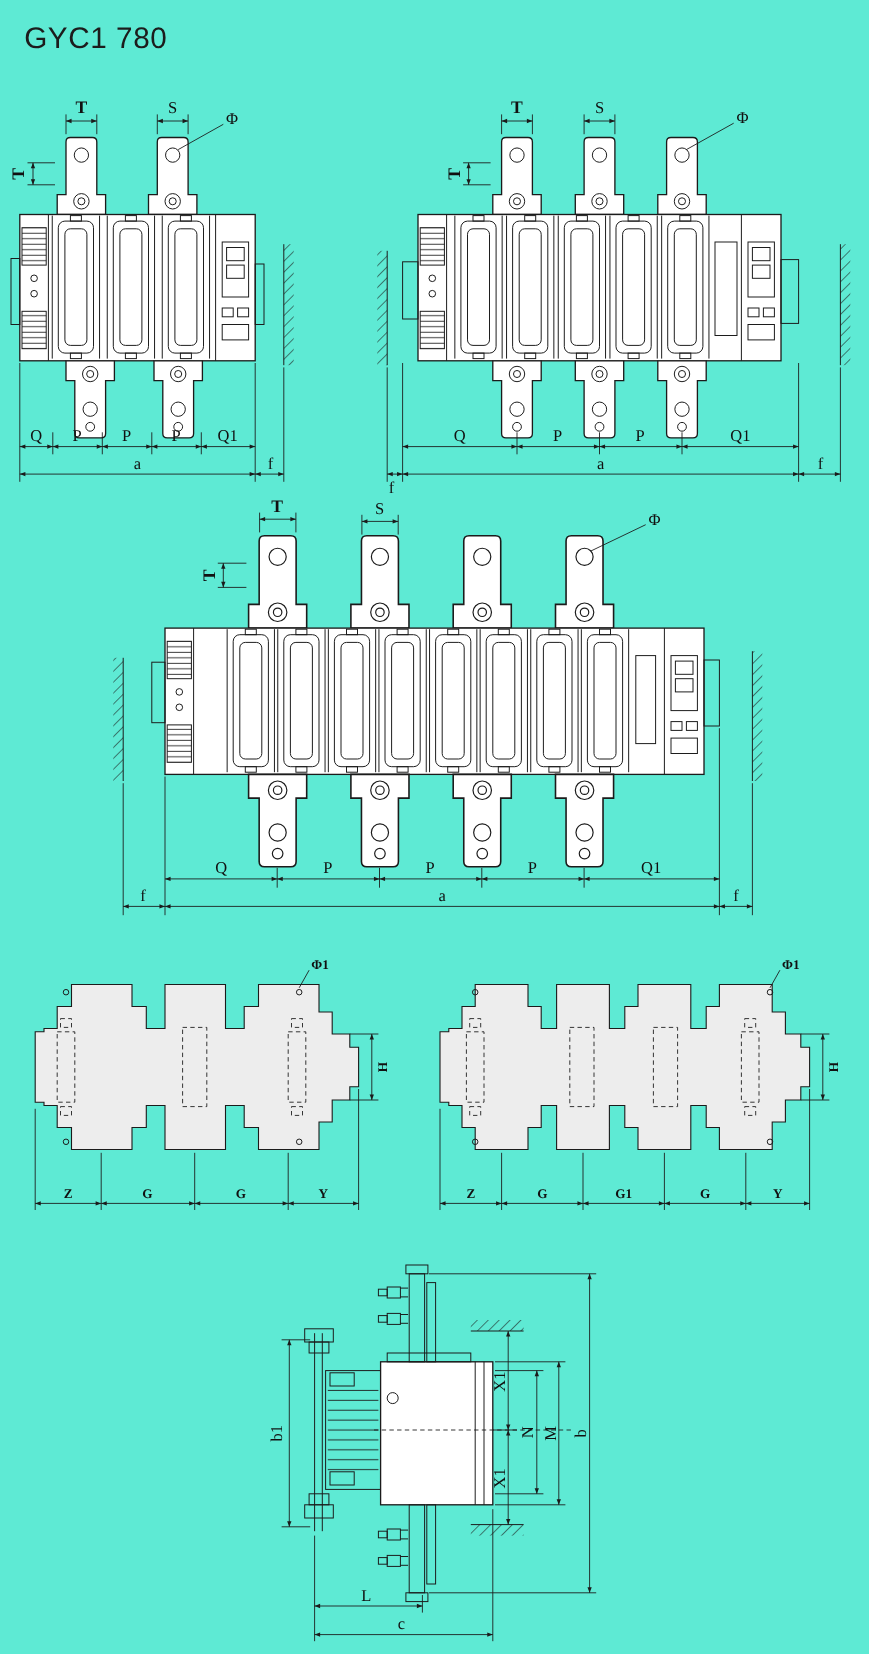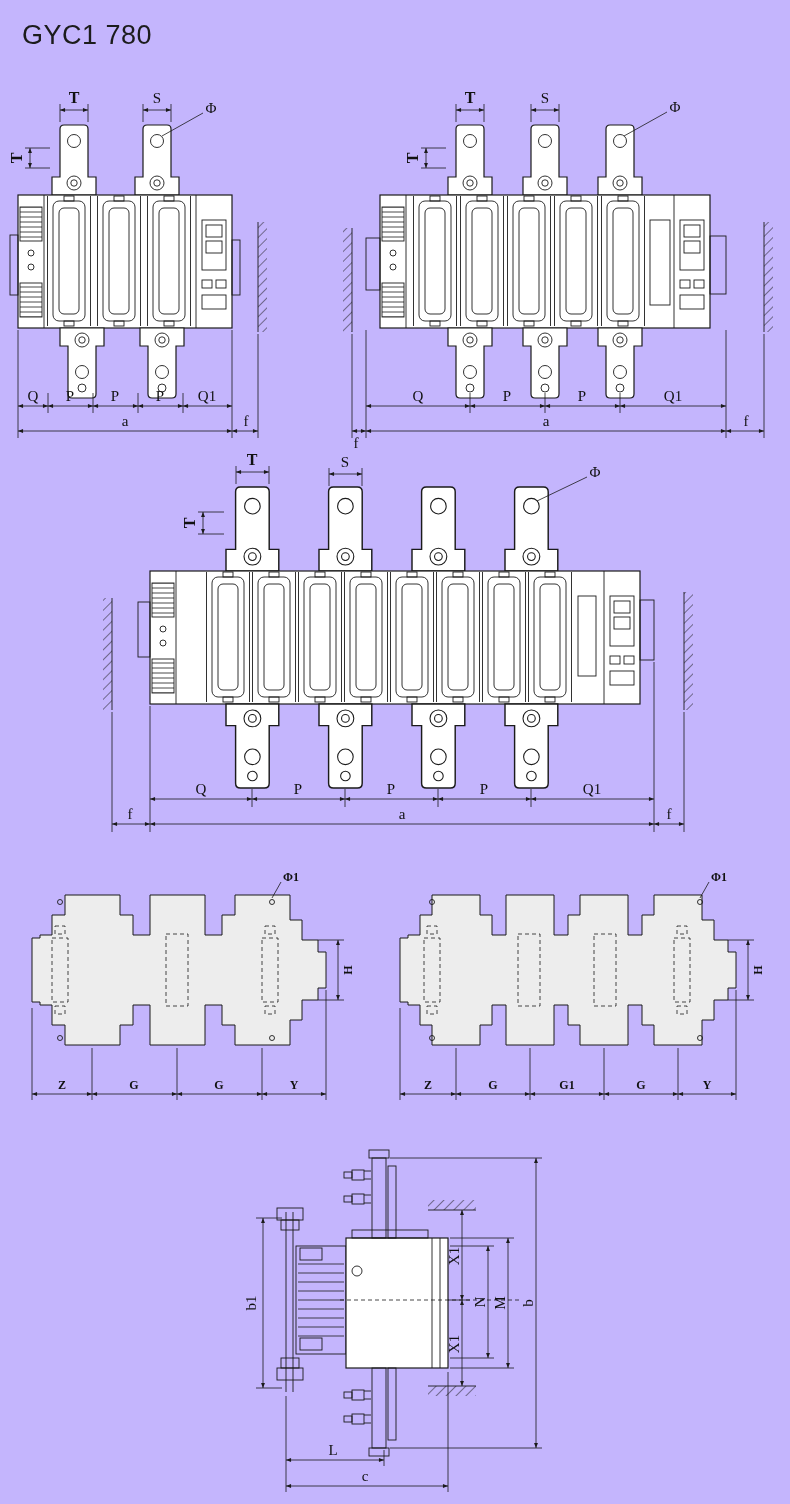--- a/index.html
+++ b/index.html
@@ -1,16 +1,16 @@
 <!DOCTYPE html>
 <html><head>
 <meta charset="utf-8">
 <style>
   html,body{margin:0;padding:0;background:#fff;}
-  .page{position:relative;width:790px;height:1504px;background:#c4b5fd;font-family:"Liberation Sans",sans-serif;overflow:hidden;}
+  .page{position:relative;width:790px;height:1504px;background:#5eead4;font-family:"Liberation Sans",sans-serif;overflow:hidden;}
   .title{position:absolute;left:22px;top:20px;font-size:27px;color:#1c1c1c;font-weight:500;letter-spacing:.5px;z-index:2;}
   svg.canvas{position:absolute;left:0;top:0;}
   .outline{fill:#ffffff;stroke:#1b1b1b;stroke-width:1.2;}
   .thin{fill:none;stroke:#1b1b1b;stroke-width:0.9;}
   .dim{fill:none;stroke:#1b1b1b;stroke-width:0.8;}
   .sil{fill:#ededed;stroke:#1b1b1b;stroke-width:1;}
   .dash{fill:none;stroke:#1b1b1b;stroke-width:0.8;stroke-dasharray:4 3;}
   .hatchfill{fill:url(#hatch45);stroke:none;}
   .hstripe{fill:url(#hl);stroke:none;}
   .hstripe8{fill:url(#hl8);stroke:none;}

